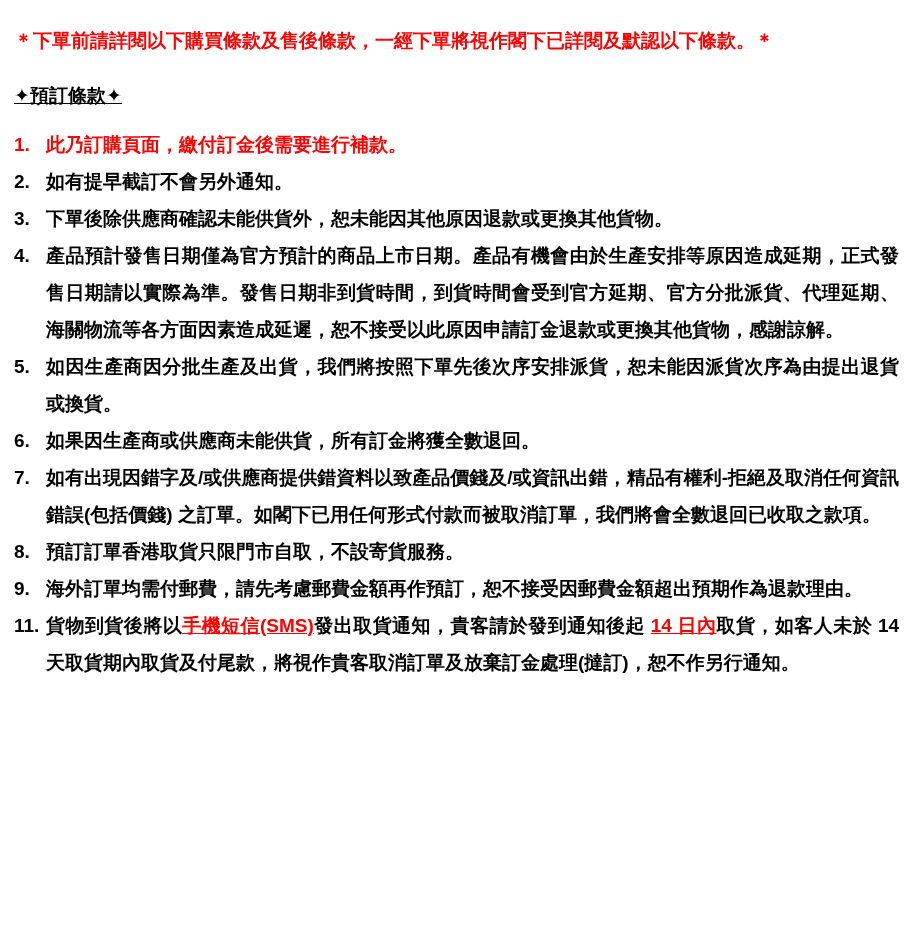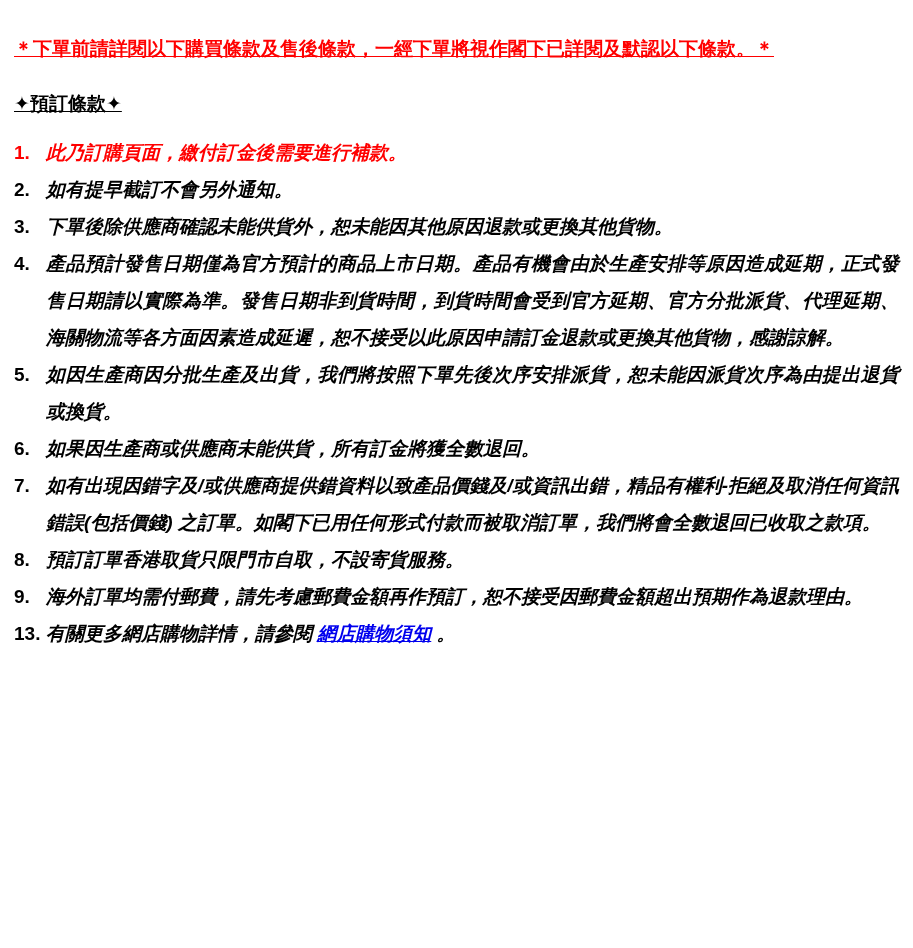--- a/index.html
+++ b/index.html
@@ -12,22 +12,21 @@
     box-sizing: border-box;
     padding: 10px 14px 20px 14px;
     font-family: "Liberation Sans", "DejaVu Sans", sans-serif;
     font-weight: bold;
     color: #000000;
     font-size: 19px;
     line-height: 37px;
   }
   .notice {
     color: #ff0000;
-    text-decoration: underline;
-    margin: 20px 0 18px 0;
+    margin: 12px 0 18px 0;
     font-size: 19px;
   }
   .section-title {
     text-decoration: underline;
     margin: 8px 0 12px 0;
     font-size: 19px;
   }
   .terms-list {
     display: block;
   }
@@ -37,21 +36,20 @@
   }
   .term-num {
     flex: 0 0 32px;
     width: 32px;
     text-align: left;
     white-space: nowrap;
   }
   .term-text {
     flex: 1 1 auto;
     text-align: justify;
-    font-style: italic;
   }
   .red { color: #ff0000; }
   .red-underline {
     color: #ff0000;
     text-decoration: underline;
   }
   a.link, .link {
     color: #0000ee;
     text-decoration: underline;
     cursor: pointer;
@@ -95,16 +93,16 @@
     </div>
     <div class="term-row">
       <span class="term-num">8.</span>
       <div class="term-text"><span>預訂訂單香港取貨只限門市自取，不設寄貨服務。</span></div>
     </div>
     <div class="term-row">
       <span class="term-num">9.</span>
       <div class="term-text"><span>海外訂單均需付郵費，請先考慮郵費金額再作預訂，恕不接受因郵費金額超出預期作為退款理由。</span></div>
     </div>
     <div class="term-row">
-      <span class="term-num">13.</span>
-      <div class="term-text"><span>有關更多網店購物詳情，請參閱 </span><a class="link" href="#">網店購物須知</a><span> 。</span></div>
+      <span class="term-num">11.</span>
+      <div class="term-text"><span>貨物到貨後將以</span><span class="red-underline">手機短信(SMS)</span><span>發出取貨通知，貴客請於發到通知後起 </span><span class="red-underline">14 日內</span><span>取貨，如客人未於 14 天取貨期內取貨及付尾款，將視作貴客取消訂單及放棄訂金處理(撻訂)，恕不作另行通知。</span></div>
     </div>
   </div>
 
 </body></html>

